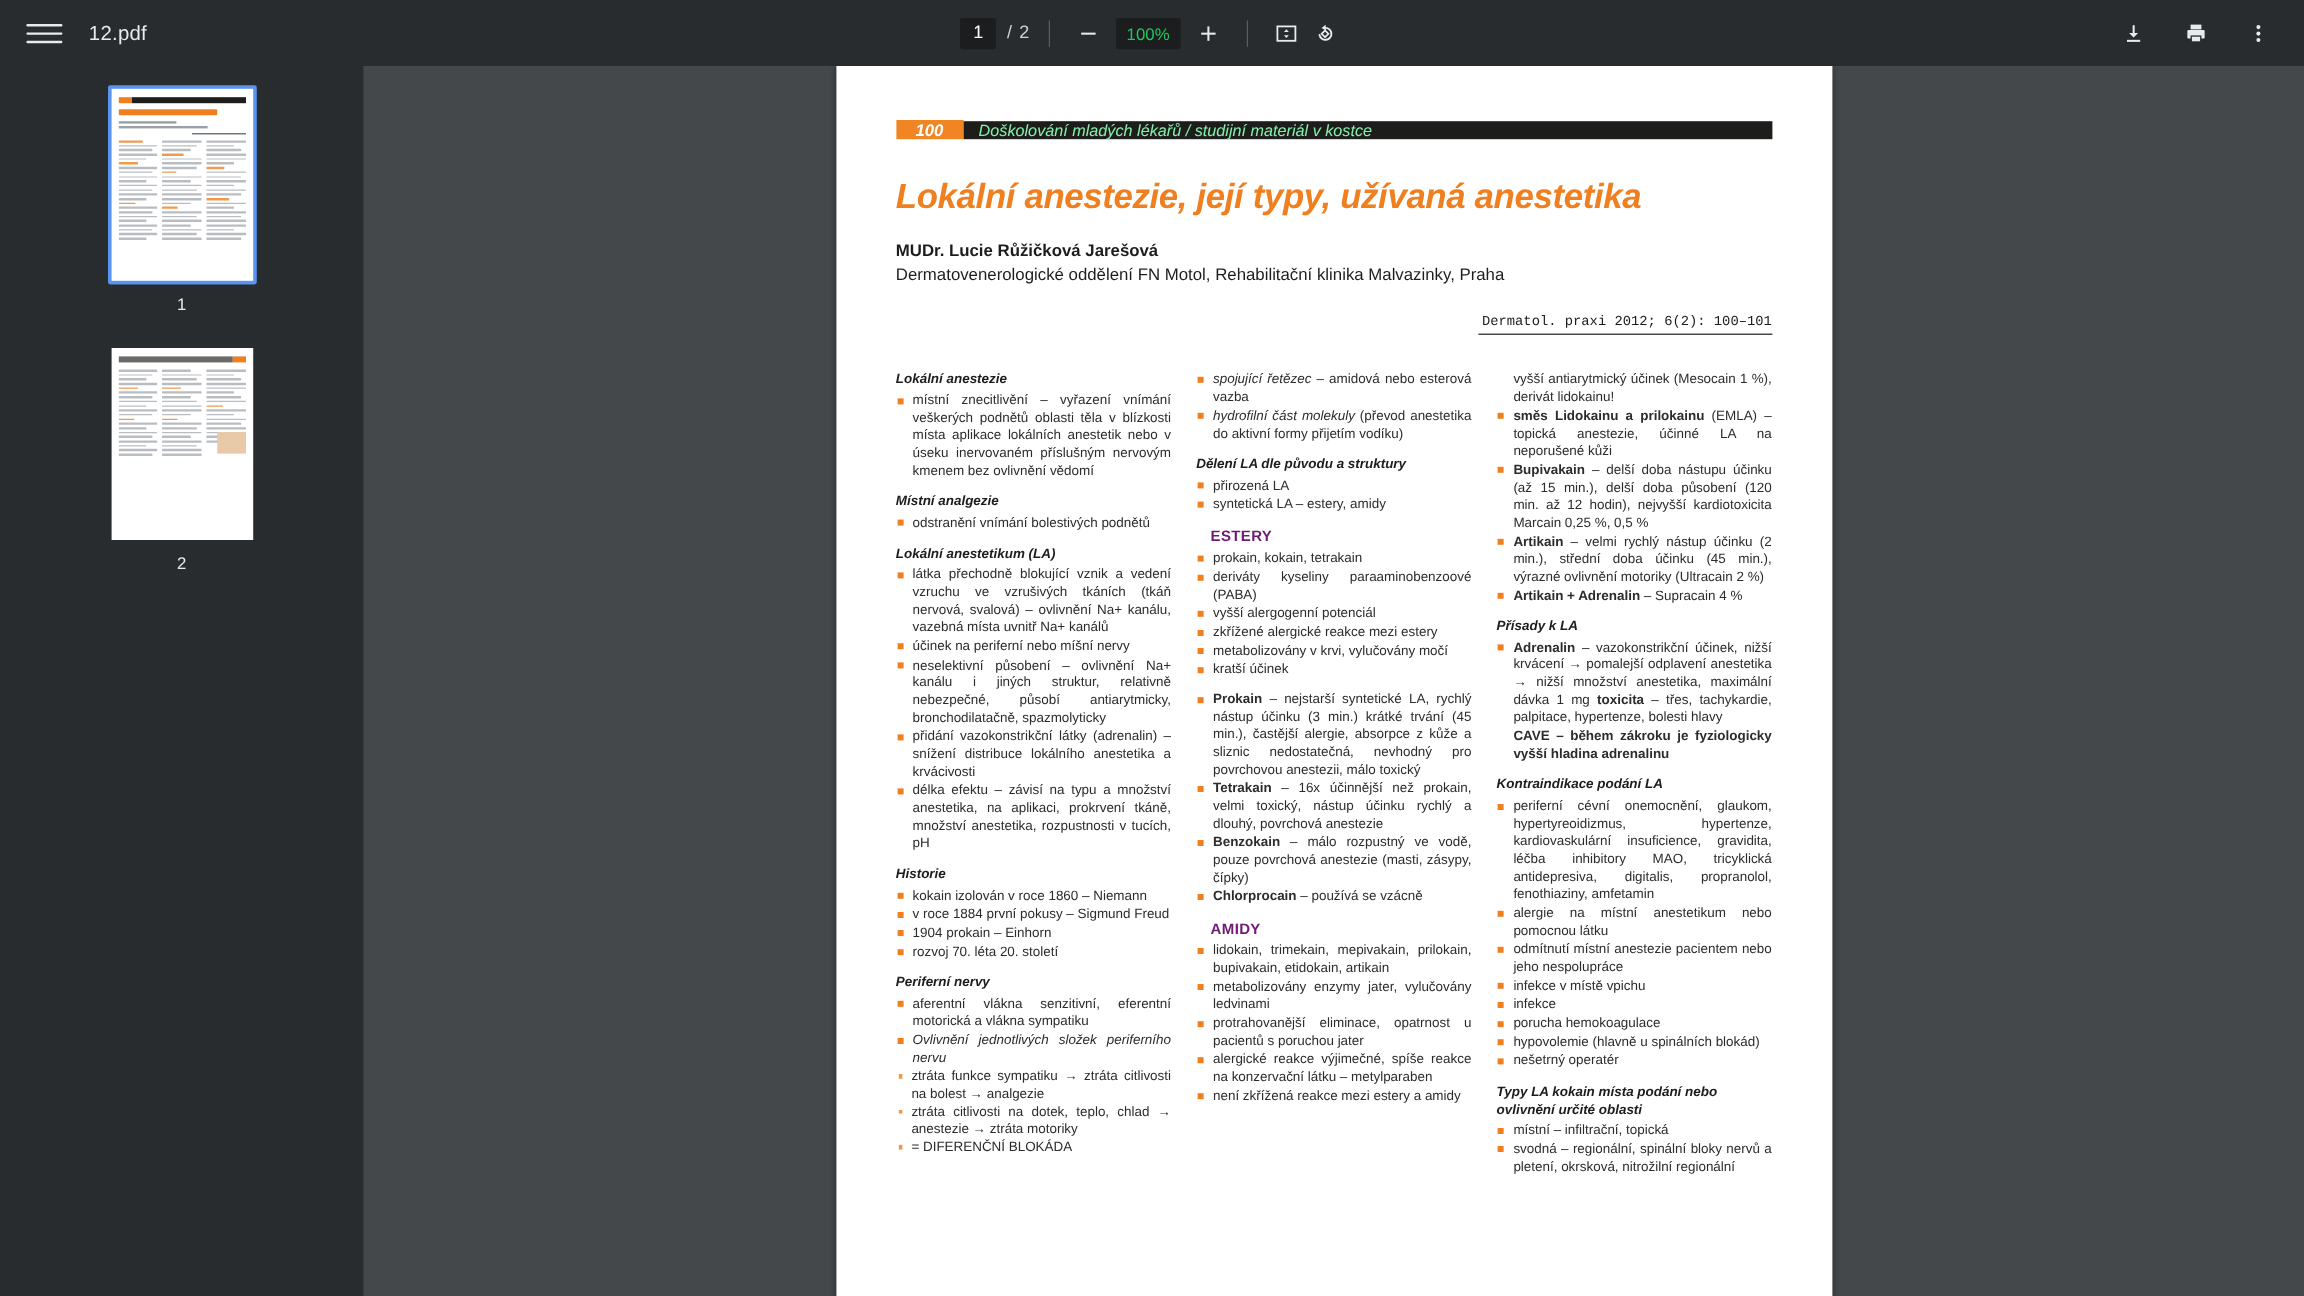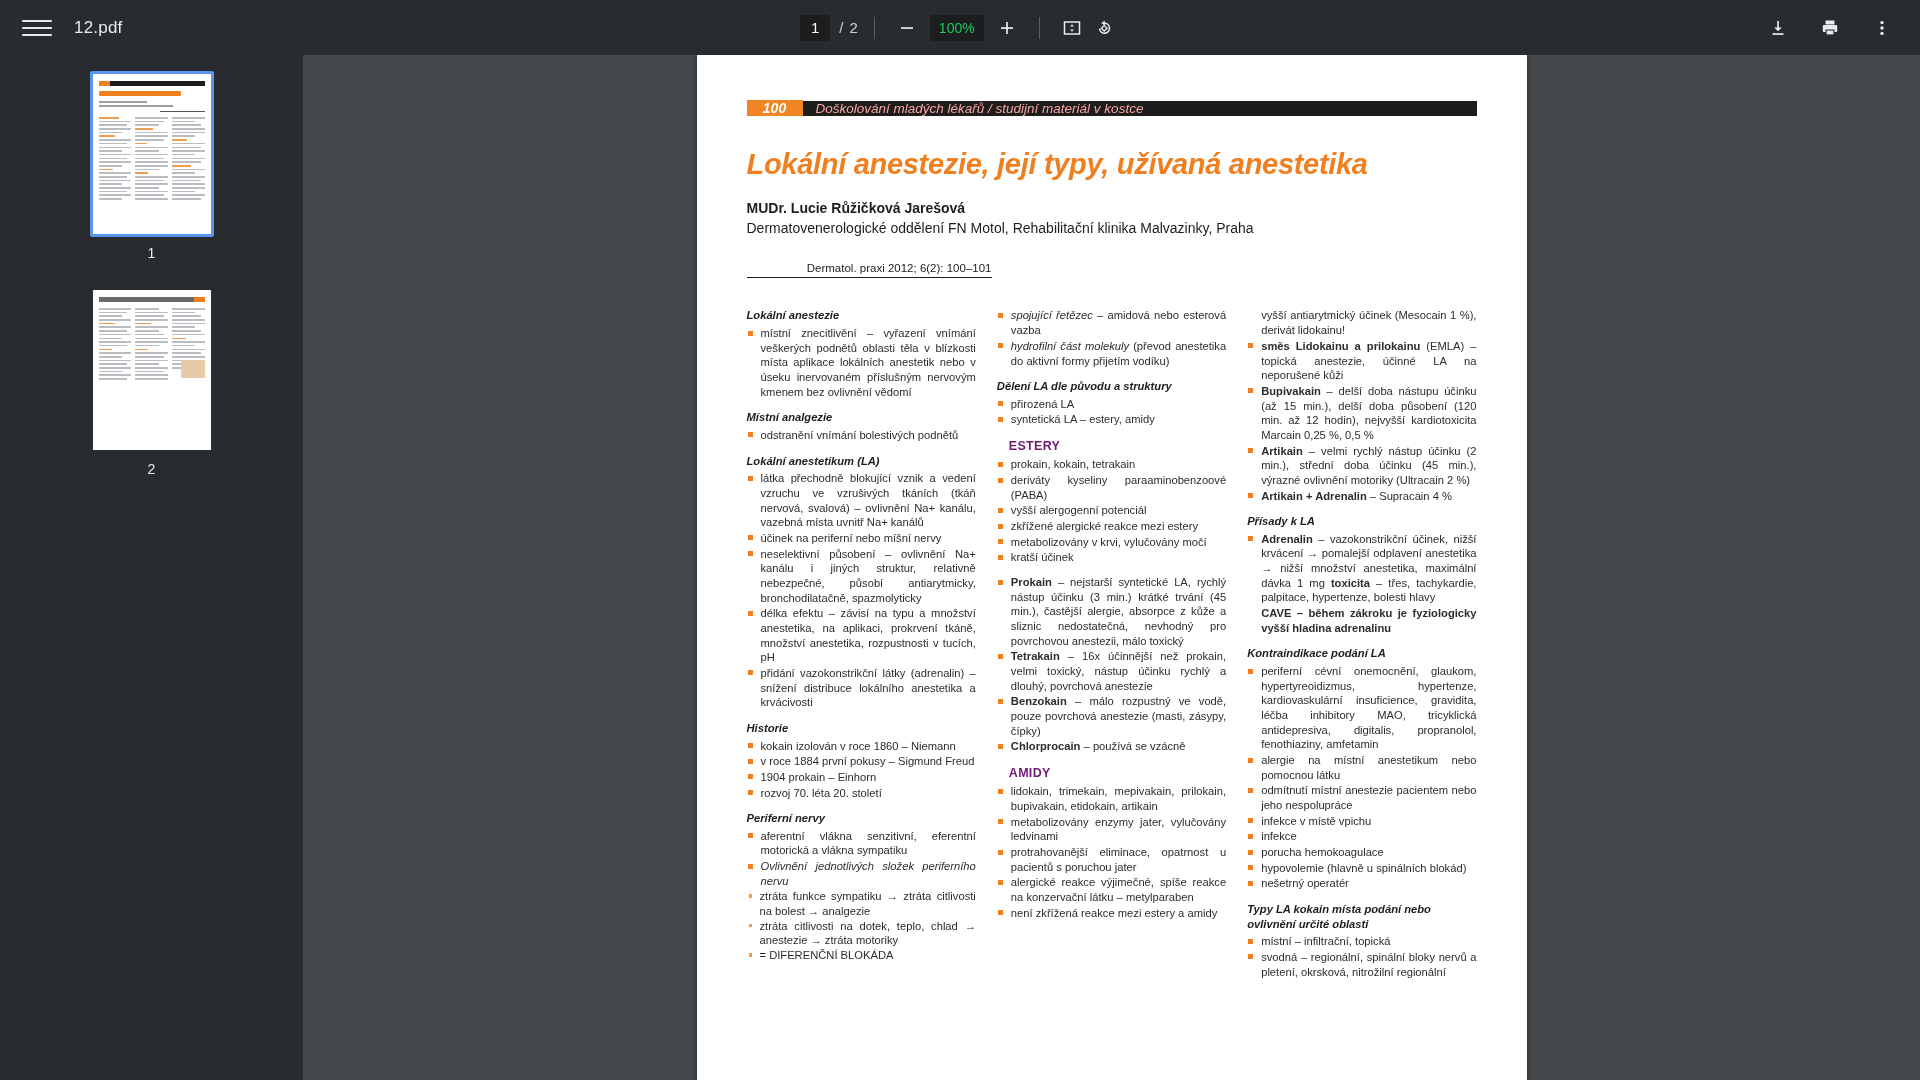--- a/index.html
+++ b/index.html
@@ -89,31 +89,31 @@
   }
 
   
   .runhead { display: flex; align-items: center; height: 26px; margin-bottom: 28px; }
   .runhead .num {
     width: 56px; background: #f18524; color: #fff; font-style: italic;
     font-size: 14px; display: flex; align-items: center; justify-content: center;
     font-weight: 600;
   }
   .runhead .txt {
-    flex: 1; background: #1d1d1b; color: #fca5a5; font-style: italic; font-size: 13.5px;
+    flex: 1; background: #1d1d1b; color: #86efac; font-style: italic; font-size: 13.5px;
     display: flex; align-items: center; padding-left: 13px;
   }
 
   .art-title {
     color: #ef7f1f; font-size: 29px; font-weight: bold; font-style: italic;
     letter-spacing: -.3px; margin-bottom: 19px; line-height: 1.1;
   }
   .author { font-size: 14px; font-weight: bold; color: #1d1d1b; margin-bottom: 4px; }
   .affil  { font-size: 14px; color: #1d1d1b; margin-bottom: 26px; }
-  .citation-wrap { display: flex; justify-content: flex-start; margin-bottom: 30px; }
+  .citation-wrap { display: flex; justify-content: flex-end; margin-bottom: 30px; font-family: Liberation Mono, monospace; }
   .citation { text-align: right; }
   .citation .c-txt { font-size: 11.5px; color: #1d1d1b; margin-bottom: 3px; }
   .citation .c-rule { height: 1.6px; background: #1d1d1b; width: 245px; }
 
   
   .cols { display: flex; gap: 21px; }
   .col { width: 246px; }
   .sec-h {
     font-size: 11.2px; font-weight: bold; font-style: italic; color: #1d1d1b;
     margin: 11px 0 3px; line-height: 1.3;
@@ -429,22 +429,22 @@
         </ul>
         <div class="sec-h">Místní analgezie</div>
         <ul class="bl">
           <li>odstranění vnímání bolestivých podnětů</li>
         </ul>
         <div class="sec-h">Lokální anestetikum (LA)</div>
         <ul class="bl">
           <li>látka přechodně blokující vznik a vedení vzruchu ve vzrušivých tkáních (tkáň nervová, svalová) – ovlivnění Na+ kanálu, vazebná místa uvnitř Na+ kanálů</li>
           <li>účinek na periferní nebo míšní nervy</li>
           <li>neselektivní působení – ovlivnění Na+ kanálu i jiných struktur, relativně nebezpečné, působí antiarytmicky, bronchodilatačně, spazmolyticky</li>
+          <li>přidání vazokonstrikční látky (adrenalin) – snížení distribuce lokálního anestetika a krvácivosti</li>
           <li>délka efektu – závisí na typu a množství anestetika, na aplikaci, prokrvení tkáně, množství anestetika, rozpustnosti v tucích, pH</li>
-          <li>přidání vazokonstrikční látky (adrenalin) – snížení distribuce lokálního anestetika a krvácivosti</li>
         </ul>
         <div class="sec-h">Historie</div>
         <ul class="bl">
           <li>kokain izolován v roce 1860 – Niemann</li>
           <li>v roce 1884 první pokusy – Sigmund Freud</li>
           <li>1904 prokain – Einhorn</li>
           <li>rozvoj 70. léta 20. století</li>
         </ul>
         <div class="sec-h">Periferní nervy</div>
         <ul class="bl">

